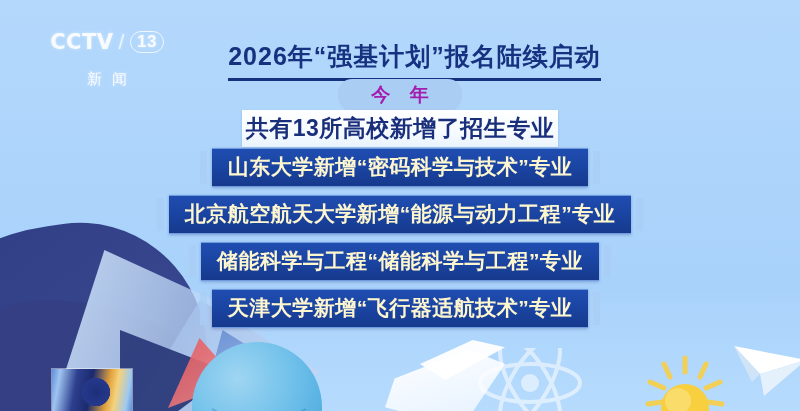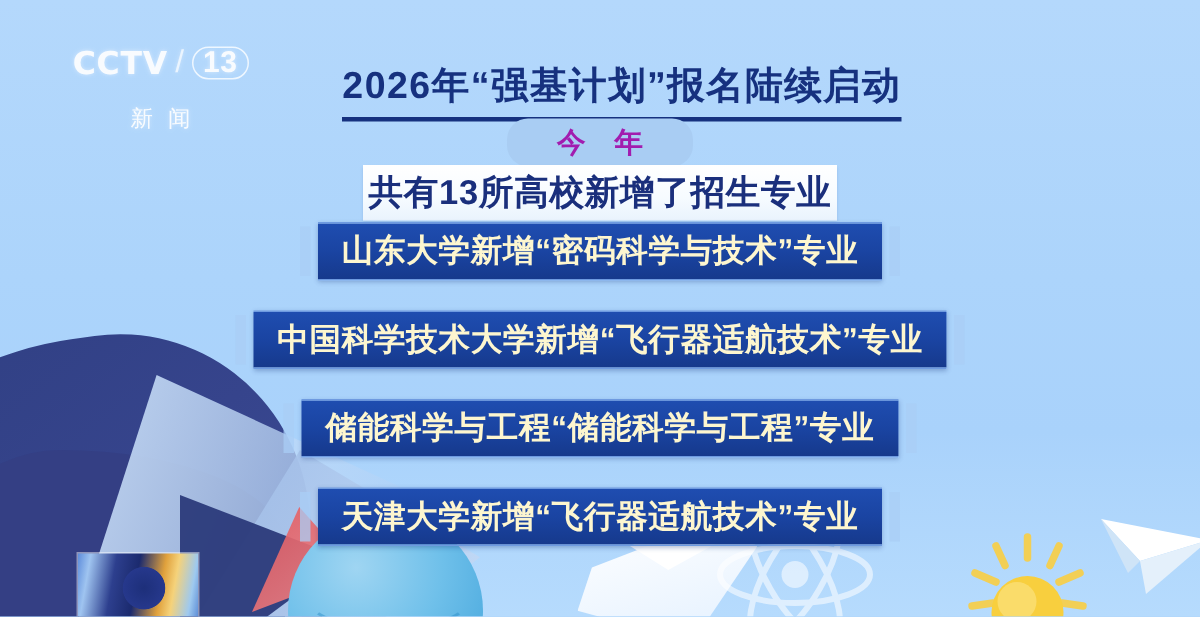--- a/index.html
+++ b/index.html
@@ -96,21 +96,21 @@
   .logo{position:absolute;left:52px;top:30px;width:110px;height:54px;text-align:center;opacity:.92;}
   .logo .row1{
     font-size:21px;letter-spacing:.5px;color:#ffffff;font-weight:700;
     text-shadow:0 0 3px rgba(255,255,255,.55);
     display:flex;align-items:center;justify-content:center;gap:5px;
   }
   .logo .cctv{font-family:"DejaVu Sans",sans-serif;}
   .logo .slash{color:#ffffff;opacity:.8;font-weight:400;}
   .logo .thirteen{
     border:1.5px solid rgba(255,255,255,.85);border-radius:11px;
-    padding:0 6px;font-size:20px;line-height:20px;
+    padding:0 6px;font-size:17px;line-height:20px;
   }
   .logo .row2{
     margin-top:16px;font-size:15px;color:#ffffff;letter-spacing:10px;
     text-indent:10px;text-shadow:0 0 3px rgba(255,255,255,.5);
   }
 
   
   .headline-wrap{position:absolute;left:0;right:0;top:40px;text-align:center;}
   .headline{
     display:inline-block;position:relative;
@@ -136,21 +136,21 @@
   .subhead{
     display:inline-block;
     background:linear-gradient(180deg,#ffffff 0%,#f6fbff 60%,#e9f3fd 100%);
     color:#1a2f7c;font-size:23px;font-weight:700;letter-spacing:.5px;
     padding:3px 4px;
     box-shadow:0 1px 2px rgba(40,80,150,.18);
   }
 
   
   .bars{position:absolute;left:0;right:0;top:148px;}
-  .bar-row{text-align:center;margin-bottom:20px;}
+  .bar-row{text-align:center;margin-bottom:8px;}
   .bar{
     display:inline-block;position:relative;
     background:linear-gradient(180deg,#1f4db0 0%,#1a44a2 50%,#16398c 100%);
     border-top:1px solid #6e9ae0;border-bottom:1px solid #6e9ae0;
     color:#fdf6cf;
     font-size:21px;font-weight:700;letter-spacing:.5px;
     padding:4px 16px 5px;
     box-shadow:0 1px 3px rgba(20,50,120,.30);
   }
   .bar::before,.bar::after{
@@ -236,21 +236,21 @@
 
   <div class="subhead-wrap">
     <span class="subhead">共有13所高校新增了招生专业</span>
   </div>
 
   <div class="bars">
     <div class="bar-row">
       <span class="bar">山东大学新增“密码科学与技术”专业</span>
     </div>
     <div class="bar-row">
-      <span class="bar">中国科学技术大学新增“飞行器适航技术”专业</span>
+      <span class="bar">北京航空航天大学新增“能源与动力工程”专业</span>
     </div>
     <div class="bar-row">
       <span class="bar">储能科学与工程“储能科学与工程”专业</span>
     </div>
     <div class="bar-row">
       <span class="bar">天津大学新增“飞行器适航技术”专业</span>
     </div>
   </div>
 
 </div>

